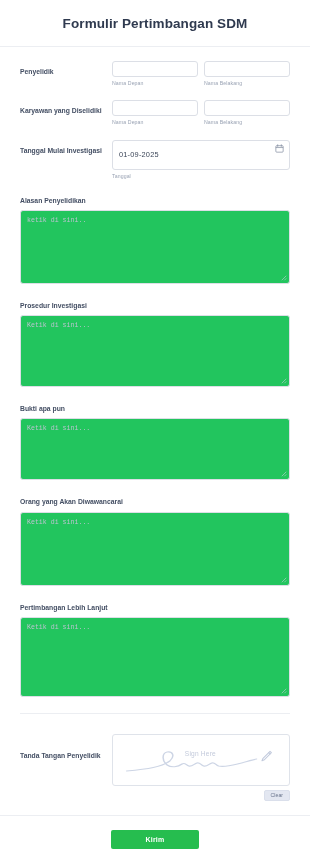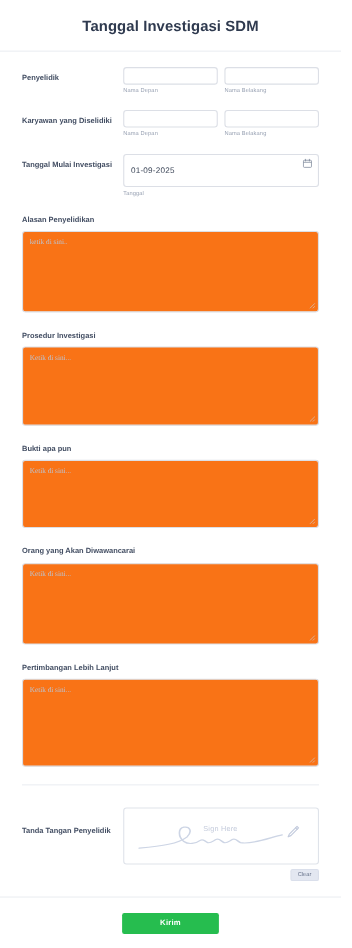--- a/index.html
+++ b/index.html
@@ -143,22 +143,22 @@
     margin-bottom: 5px;
     line-height: 1.2;
   }
   .ta-wrap { position: relative; }
   textarea.ta {
     display: block;
     width: 100%;
     box-sizing: border-box;
     border: 1px solid #dcdfe6;
     border-radius: 3px;
-    background: #f97316;
-    font-family: Liberation Serif, serif;
+    background: #22c55e;
+    font-family: Liberation Mono, monospace;
     font-size: 6.6px;
     color: #3d4759;
     padding: 6px 6px;
     outline: none;
     resize: none;
     line-height: 1.3;
   }
   textarea.ta::placeholder { color: #bcc3d0; }
   .ta-h1 { height: 74px; }
   .ta-h2 { height: 72px; }
@@ -257,21 +257,21 @@
     cursor: pointer;
     letter-spacing: 0.2px;
   }
 </style>
 </head>
 <body>
 
 <div class="form-page">
 
   <div class="form-header">
-    <h1 class="form-title">Tanggal Investigasi SDM</h1>
+    <h1 class="form-title">Formulir Pertimbangan SDM</h1>
   </div>
   <hr class="rule">
 
   <div class="form-body">
 
     <div class="field-row">
       <div class="field-label">Penyelidik</div>
       <div class="field-controls">
         <div class="name-cell">
           <input class="text-input" type="text" placeholder="" style="">

